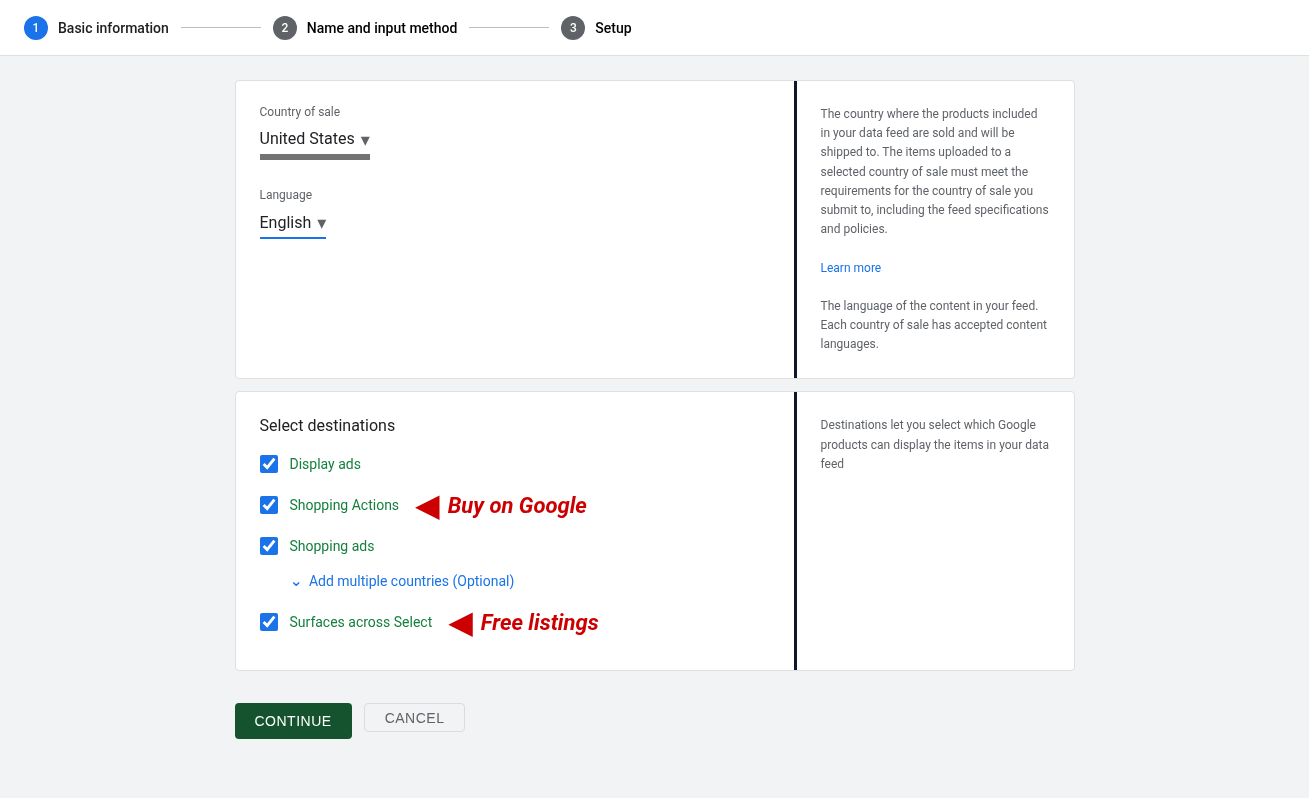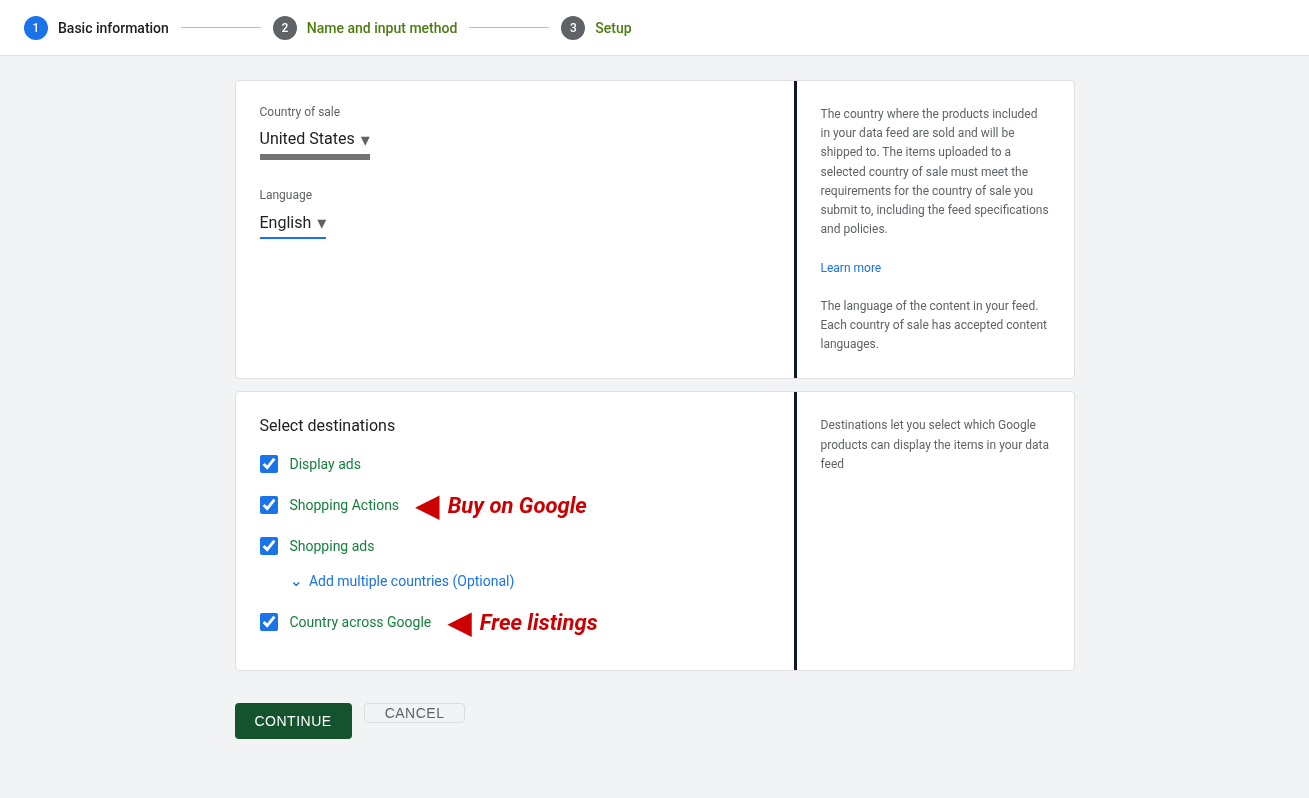--- a/index.html
+++ b/index.html
@@ -46,21 +46,21 @@
     }
     .step-label {
       font-size: 14px;
       font-weight: 500;
       white-space: nowrap;
     }
     .step-label.active {
       color: #202124;
     }
     .step-label.inactive {
-      color: #4d7c0f;
+      color: #000000;
     }
     .step-connector {
       width: 80px;
       height: 1px;
       background: #bdbdbd;
       margin: 0 12px;
     }
 
     
     .main {
@@ -221,21 +221,21 @@
       cursor: pointer;
       letter-spacing: 0.5px;
       text-transform: uppercase;
     }
 
     .btn-cancel {
       background: transparent;
       color: #5f6368;
       border: 1px solid #dadce0;
       padding: 0 20px;
-      height: 20px;
+      height: 29px;
       border-radius: 4px;
       font-size: 14px;
       font-weight: 500;
       cursor: pointer;
       letter-spacing: 0.5px;
       text-transform: uppercase;
     }
 
     .right-info-link {
       color: #1a73e8;
@@ -318,21 +318,21 @@
       </div>
 
       <div class="add-countries">
         <span class="add-countries-icon">⌄</span>
         <span>Add multiple countries (Optional)</span>
       </div>
 
       <div style="display:flex; align-items:center; gap:16px; margin-bottom:8px;">
         <div class="checkbox-row" style="margin-bottom:0;">
           <input type="checkbox" class="checkbox-input" checked="" style="">
-          <span class="checkbox-label">Country across Google</span>
+          <span class="checkbox-label">Surfaces across Select</span>
         </div>
         <div class="arrow-annotation">
           <span style="color:#cc0000; font-size:32px; line-height:1;">◀</span>
           <span class="annotation-text">Free listings</span>
         </div>
       </div>
     </div>
 
     <div class="card-right">
       <p>Destinations let you select which Google products can display the items in your data feed</p>

